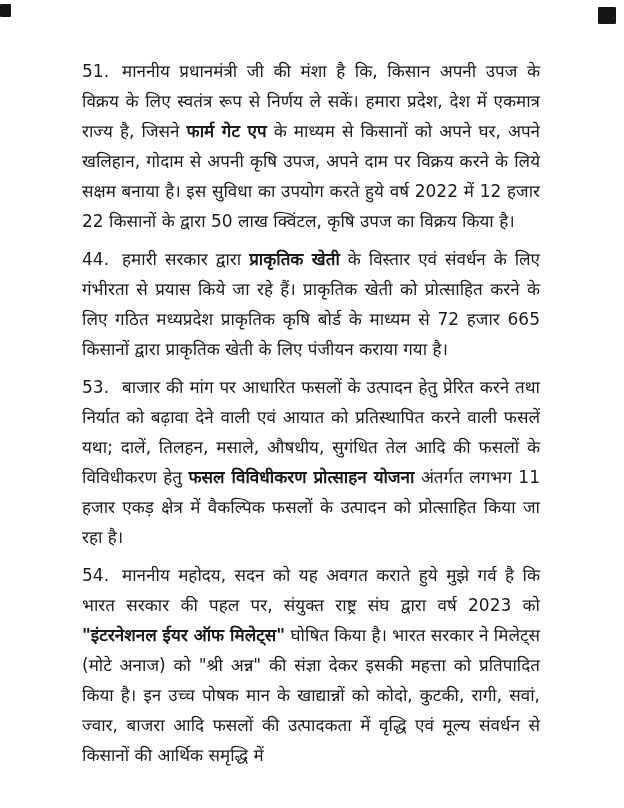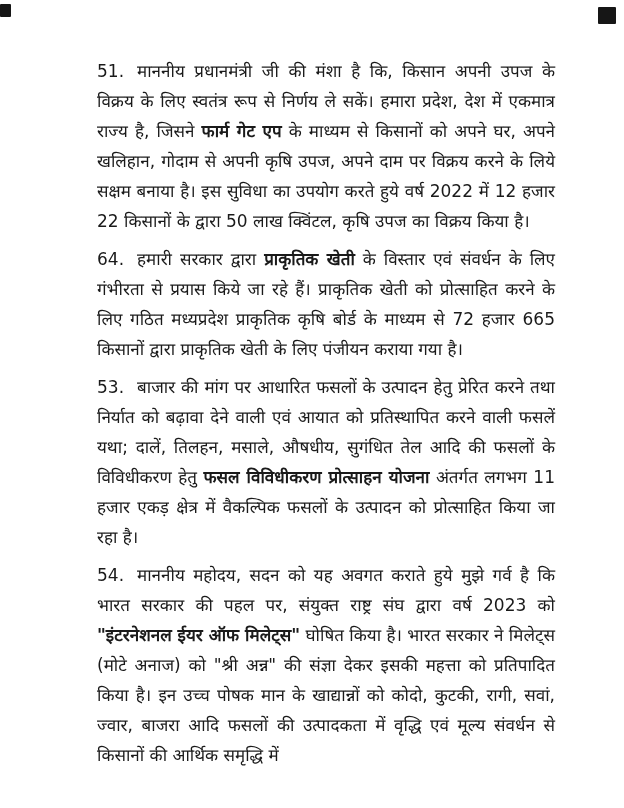--- a/index.html
+++ b/index.html
@@ -17,21 +17,21 @@
   }
   .scan-mark {
     position: absolute;
     background: #161616;
     border-radius: 1px;
   }
   .scan-mark.tl { left: 0px;  top: 4px;  width: 11px; height: 13px; }
   .scan-mark.tr { left: 598px; top: 7px; width: 18px; height: 17px; }
   .text-block {
     position: absolute;
-    left: 97px;
+    left: 82px;
     top: 56px;
     width: 458px;
   }
   p.para {
     margin: 0 0 8px 0;
     font-size: 17px;
     line-height: 30px;
     color: #1a1a1a;
     text-align: justify;
     font-weight: 500;
@@ -46,17 +46,17 @@
   }
 </style>
 </head>
 <body>
 
 <div class="page">
   <div class="scan-mark tl"></div>
   <div class="scan-mark tr"></div>
   <div class="text-block" id="text-block">
       <p class="para"><span class="num">51.</span><span class="run">माननीय प्रधानमंत्री जी की मंशा है कि, किसान अपनी उपज के विक्रय के लिए स्वतंत्र रूप से निर्णय ले सकें। हमारा प्रदेश, देश में एकमात्र राज्य है, जिसने </span><span class="run bold">फार्म गेट एप</span><span class="run"> के माध्यम से किसानों को अपने घर, अपने खलिहान, गोदाम से अपनी कृषि उपज, अपने दाम पर विक्रय करने के लिये सक्षम बनाया है। इस सुविधा का उपयोग करते हुये वर्ष 2022 में 12 हजार 22 किसानों के द्वारा 50 लाख क्विंटल, कृषि उपज का विक्रय किया है।</span></p>
-      <p class="para"><span class="num">64.</span><span class="run">हमारी सरकार द्वारा </span><span class="run bold">प्राकृतिक खेती</span><span class="run"> के विस्तार एवं संवर्धन के लिए गंभीरता से प्रयास किये जा रहे हैं। प्राकृतिक खेती को प्रोत्साहित करने के लिए गठित मध्यप्रदेश प्राकृतिक कृषि बोर्ड के माध्यम से 72 हजार 665 किसानों द्वारा प्राकृतिक खेती के लिए पंजीयन कराया गया है।</span></p>
+      <p class="para"><span class="num">44.</span><span class="run">हमारी सरकार द्वारा </span><span class="run bold">प्राकृतिक खेती</span><span class="run"> के विस्तार एवं संवर्धन के लिए गंभीरता से प्रयास किये जा रहे हैं। प्राकृतिक खेती को प्रोत्साहित करने के लिए गठित मध्यप्रदेश प्राकृतिक कृषि बोर्ड के माध्यम से 72 हजार 665 किसानों द्वारा प्राकृतिक खेती के लिए पंजीयन कराया गया है।</span></p>
       <p class="para"><span class="num">53.</span><span class="run">बाजार की मांग पर आधारित फसलों के उत्पादन हेतु प्रेरित करने तथा निर्यात को बढ़ावा देने वाली एवं आयात को प्रतिस्थापित करने वाली फसलें यथा; दालें, तिलहन, मसाले, औषधीय, सुगंधित तेल आदि की फसलों के विविधीकरण हेतु </span><span class="run bold">फसल विविधीकरण प्रोत्साहन योजना</span><span class="run"> अंतर्गत लगभग 11 हजार एकड़ क्षेत्र में वैकल्पिक फसलों के उत्पादन को प्रोत्साहित किया जा रहा है।</span></p>
       <p class="para"><span class="num">54.</span><span class="run">माननीय महोदय, सदन को यह अवगत कराते हुये मुझे गर्व है कि भारत सरकार की पहल पर, संयुक्त राष्ट्र संघ द्वारा वर्ष 2023 को </span><span class="run bold">"इंटरनेशनल ईयर ऑफ मिलेट्स"</span><span class="run"> घोषित किया है। भारत सरकार ने मिलेट्स (मोटे अनाज) को "श्री अन्न" की संज्ञा देकर इसकी महत्ता को प्रतिपादित किया है। इन उच्च पोषक मान के खाद्यान्नों को कोदो, कुटकी, रागी, सवां, ज्वार, बाजरा आदि फसलों की उत्पादकता में वृद्धि एवं मूल्य संवर्धन से किसानों की आर्थिक समृद्धि में</span></p>
     </div>
 </div>
 
 </body></html>

